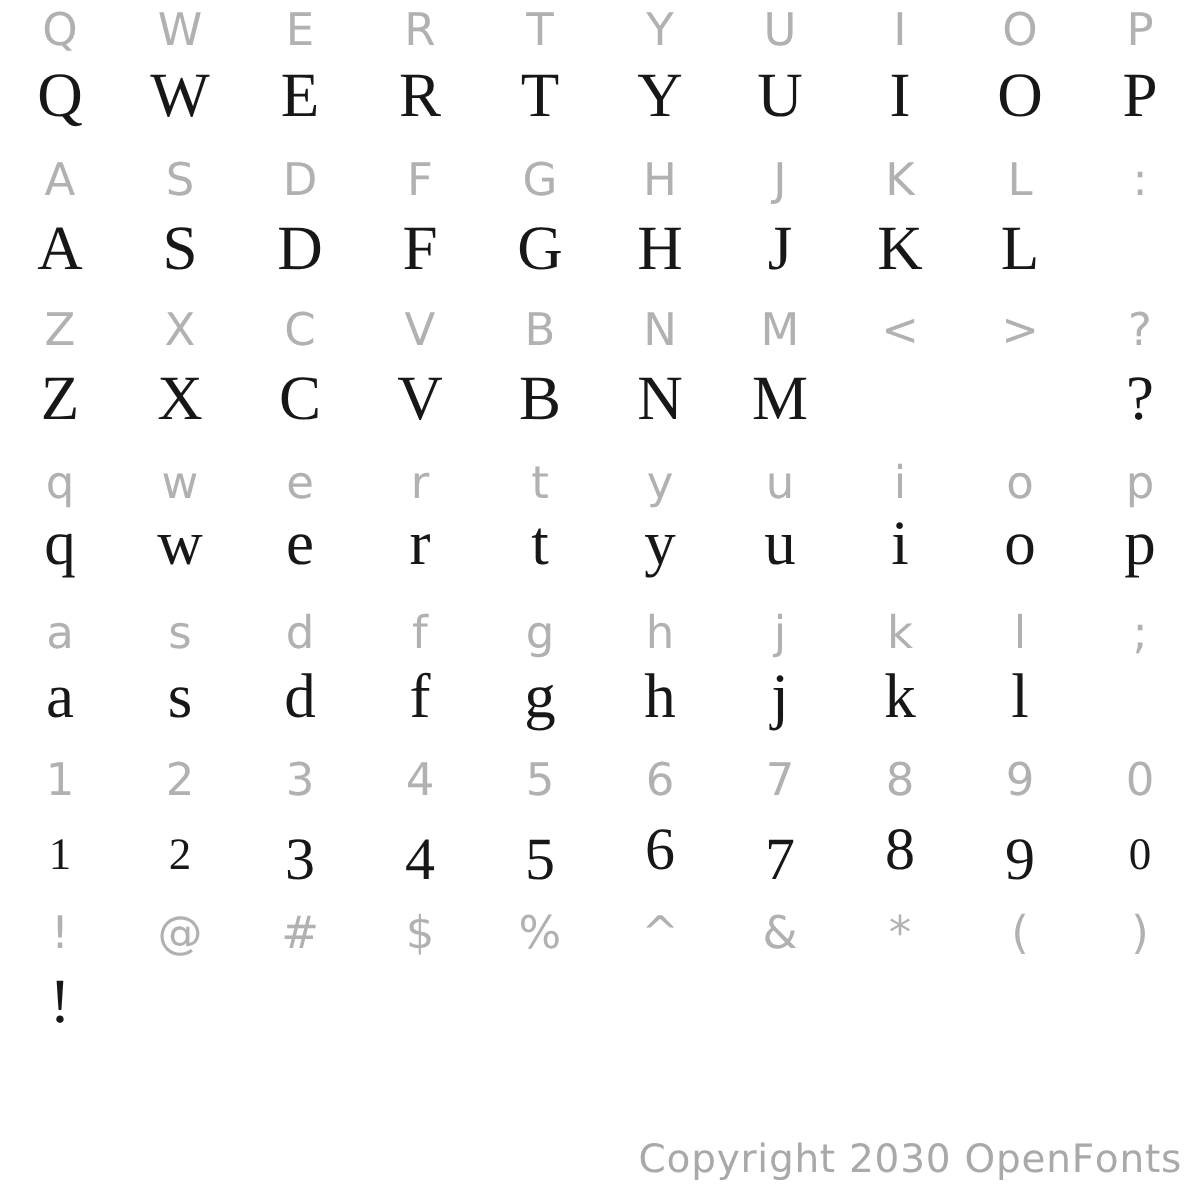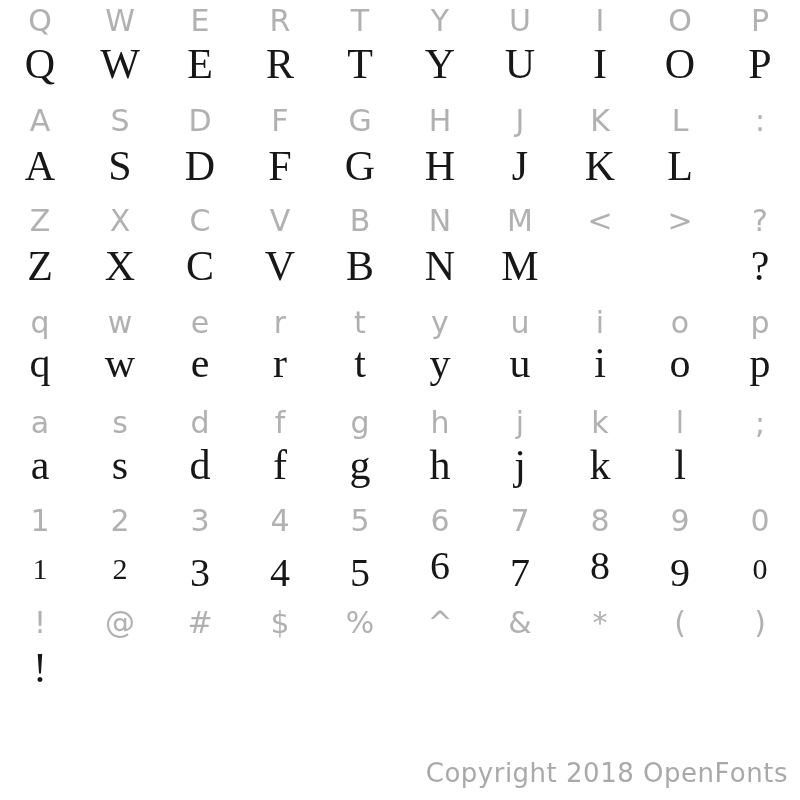--- a/index.html
+++ b/index.html
@@ -86,14 +86,14 @@
       <div class="glyph-row variant-serif row-caps-zxcv-serif"><span class="glyph-cell"><span>Z</span></span><span class="glyph-cell"><span>X</span></span><span class="glyph-cell"><span>C</span></span><span class="glyph-cell"><span>V</span></span><span class="glyph-cell"><span>B</span></span><span class="glyph-cell"><span>N</span></span><span class="glyph-cell"><span>M</span></span><span class="glyph-cell"></span><span class="glyph-cell"></span><span class="glyph-cell"><span>?</span></span></div>
       <div class="glyph-row variant-sans row-lower-qwerty-sans"><span class="glyph-cell"><span>q</span></span><span class="glyph-cell"><span>w</span></span><span class="glyph-cell"><span>e</span></span><span class="glyph-cell"><span>r</span></span><span class="glyph-cell"><span>t</span></span><span class="glyph-cell"><span>y</span></span><span class="glyph-cell"><span>u</span></span><span class="glyph-cell"><span>i</span></span><span class="glyph-cell"><span>o</span></span><span class="glyph-cell"><span>p</span></span></div>
       <div class="glyph-row variant-serif row-lower-qwerty-serif"><span class="glyph-cell"><span>q</span></span><span class="glyph-cell"><span>w</span></span><span class="glyph-cell"><span>e</span></span><span class="glyph-cell"><span>r</span></span><span class="glyph-cell"><span>t</span></span><span class="glyph-cell"><span>y</span></span><span class="glyph-cell"><span>u</span></span><span class="glyph-cell"><span>i</span></span><span class="glyph-cell"><span>o</span></span><span class="glyph-cell"><span>p</span></span></div>
       <div class="glyph-row variant-sans row-lower-asdf-sans"><span class="glyph-cell"><span>a</span></span><span class="glyph-cell"><span>s</span></span><span class="glyph-cell"><span>d</span></span><span class="glyph-cell"><span>f</span></span><span class="glyph-cell"><span>g</span></span><span class="glyph-cell"><span>h</span></span><span class="glyph-cell"><span>j</span></span><span class="glyph-cell"><span>k</span></span><span class="glyph-cell"><span>l</span></span><span class="glyph-cell"><span>;</span></span></div>
       <div class="glyph-row variant-serif row-lower-asdf-serif"><span class="glyph-cell"><span>a</span></span><span class="glyph-cell"><span>s</span></span><span class="glyph-cell"><span>d</span></span><span class="glyph-cell"><span>f</span></span><span class="glyph-cell"><span>g</span></span><span class="glyph-cell"><span>h</span></span><span class="glyph-cell"><span>j</span></span><span class="glyph-cell"><span>k</span></span><span class="glyph-cell"><span>l</span></span><span class="glyph-cell"></span></div>
       <div class="glyph-row variant-sans row-digits-sans"><span class="glyph-cell"><span>1</span></span><span class="glyph-cell"><span>2</span></span><span class="glyph-cell"><span>3</span></span><span class="glyph-cell"><span>4</span></span><span class="glyph-cell"><span>5</span></span><span class="glyph-cell"><span>6</span></span><span class="glyph-cell"><span>7</span></span><span class="glyph-cell"><span>8</span></span><span class="glyph-cell"><span>9</span></span><span class="glyph-cell"><span>0</span></span></div>
       <div class="glyph-row variant-serif row-digits-serif"><span class="glyph-cell"><span class="osf-xheight">1</span></span><span class="glyph-cell"><span class="osf-xheight">2</span></span><span class="glyph-cell"><span class="osf-desc">3</span></span><span class="glyph-cell"><span class="osf-desc">4</span></span><span class="glyph-cell"><span class="osf-desc">5</span></span><span class="glyph-cell"><span class="osf-asc">6</span></span><span class="glyph-cell"><span class="osf-desc">7</span></span><span class="glyph-cell"><span class="osf-asc">8</span></span><span class="glyph-cell"><span class="osf-desc">9</span></span><span class="glyph-cell"><span class="osf-xheight">0</span></span></div>
       <div class="glyph-row variant-sans row-symbols-sans"><span class="glyph-cell"><span>!</span></span><span class="glyph-cell"><span>@</span></span><span class="glyph-cell"><span>#</span></span><span class="glyph-cell"><span>$</span></span><span class="glyph-cell"><span>%</span></span><span class="glyph-cell"><span>^</span></span><span class="glyph-cell"><span>&amp;</span></span><span class="glyph-cell"><span>*</span></span><span class="glyph-cell"><span>(</span></span><span class="glyph-cell"><span>)</span></span></div>
       <div class="glyph-row variant-serif row-symbols-serif"><span class="glyph-cell"><span>!</span></span><span class="glyph-cell"></span><span class="glyph-cell"></span><span class="glyph-cell"></span><span class="glyph-cell"></span><span class="glyph-cell"></span><span class="glyph-cell"></span><span class="glyph-cell"></span><span class="glyph-cell"></span><span class="glyph-cell"></span></div>
     </div>
-  <div id="copyright">Copyright 2018 OpenFonts</div>
+  <div id="copyright">Copyright 2030 OpenFonts</div>
 </div>
 
 </body></html>

